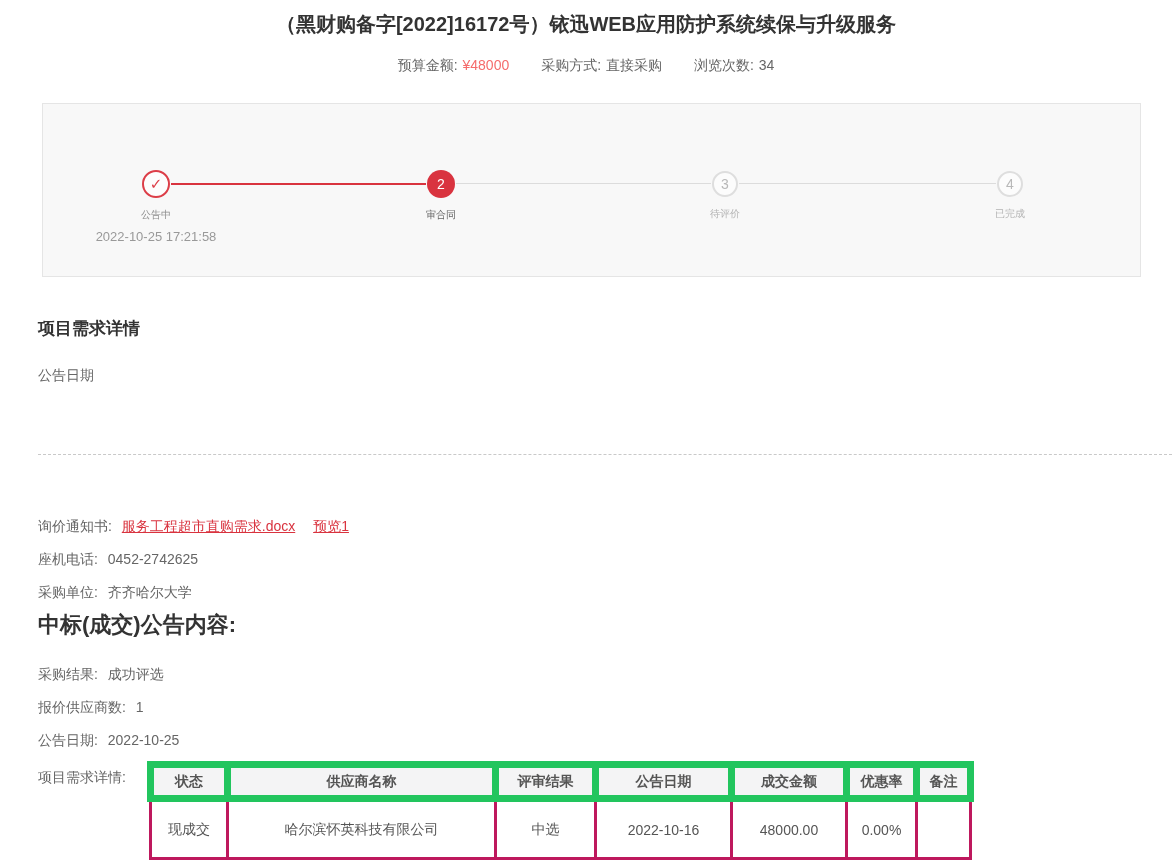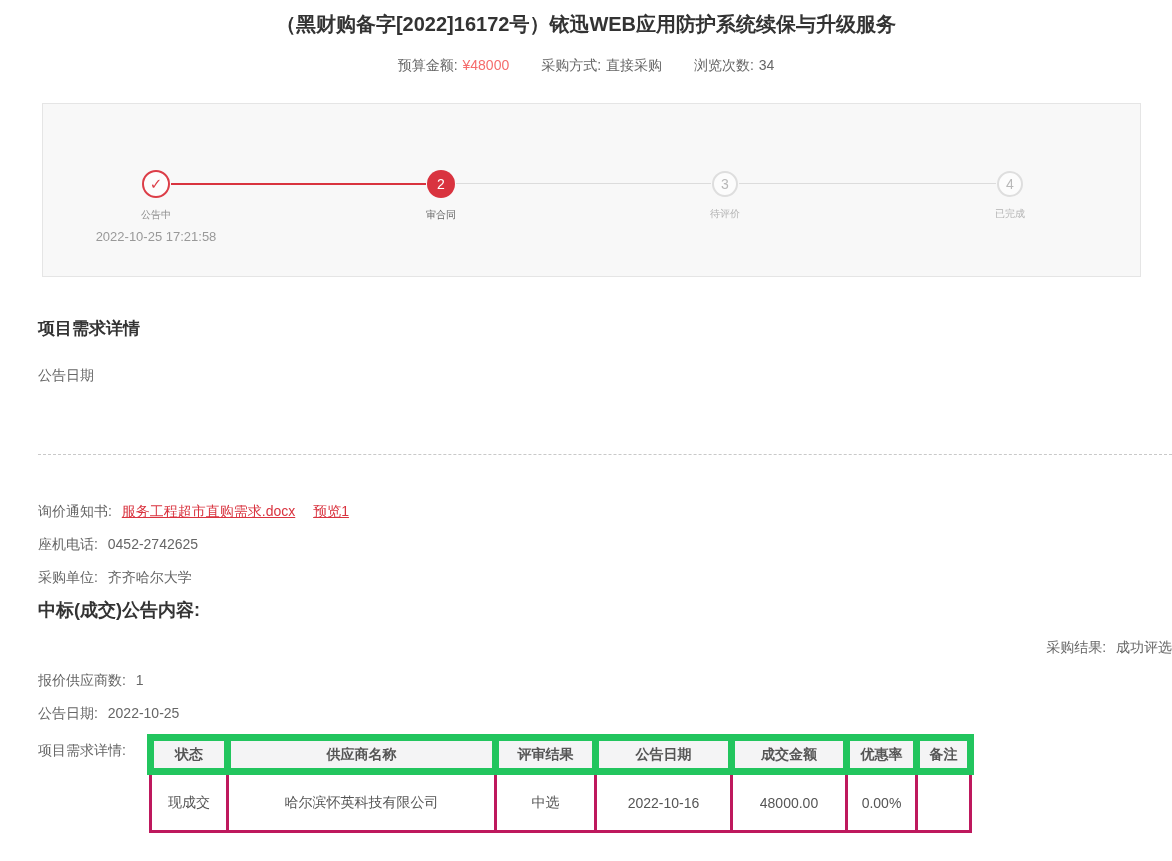--- a/index.html
+++ b/index.html
@@ -43,30 +43,30 @@
   .step-date { margin-top:7px; font-size:13px; color:#999; }
 
   
   .section-heading {
     margin:41px 0 0 38px; font-size:17px; font-weight:bold; color:#333; line-height:22px;
   }
   .req-body { margin:25px 0 0 38px; line-height:20px; }
   .dashed-divider { margin:69px 0 0 38px; border-top:1px dashed #c9c9c9; }
 
   .detail-row { margin:13px 0 0 38px; line-height:20px; }
-  .detail-row.first { margin-top:46px; }
+  .detail-row.first { margin-top:61px; }
   .detail-label { margin-right:6px; }
   a.red-link { color:#d9333f; text-decoration:underline; cursor:pointer; }
   a.file-link { margin-right:14px; }
 
   .award-heading {
-    margin:12px 0 16px 38px; font-size:18px; font-weight:bold; color:#333; line-height:22px;
+    margin:12px 0 0 38px; font-size:22px; font-weight:bold; color:#333; line-height:22px;
   }
   .award-row { margin:13px 0 0 38px; line-height:20px; }
-  .award-row.first { margin-top:0;text-align:right; }
+  .award-row.first { margin-top:28px; }
 
   .winner-row { display:flex; align-items:flex-start; margin:11px 0 0 38px; }
   .winner-label { width:109px; padding-top:8px; }
 
   table.supplier-table {
     border-collapse:collapse; table-layout:fixed; width:820px;
     font-size:14px; color:#555; text-align:center;
   }
   .supplier-table th {
     background:#f4f4f5; border:7px solid #22c55e; height:34px;

